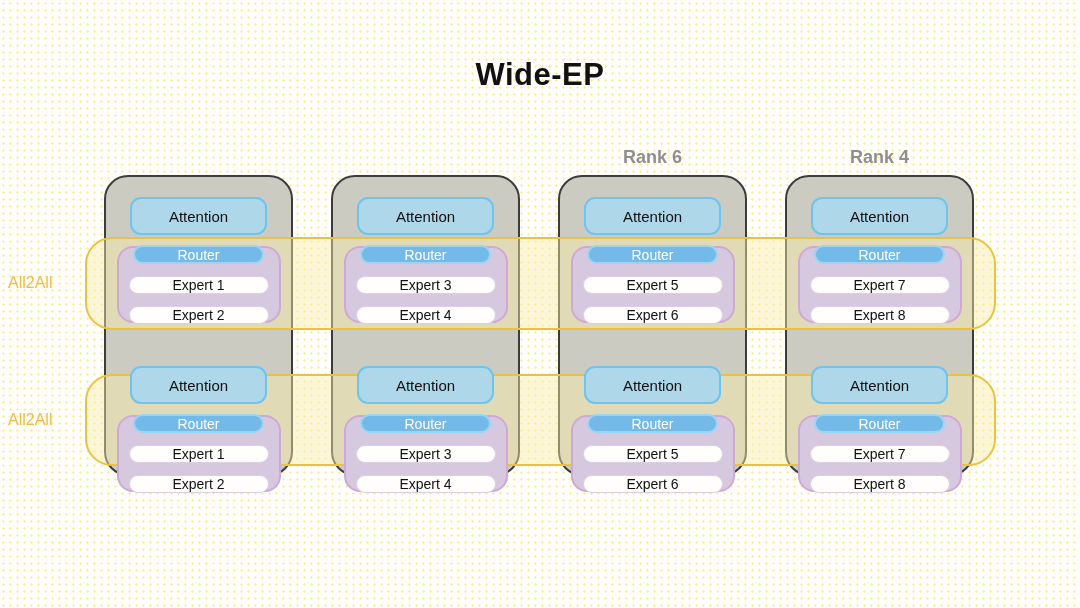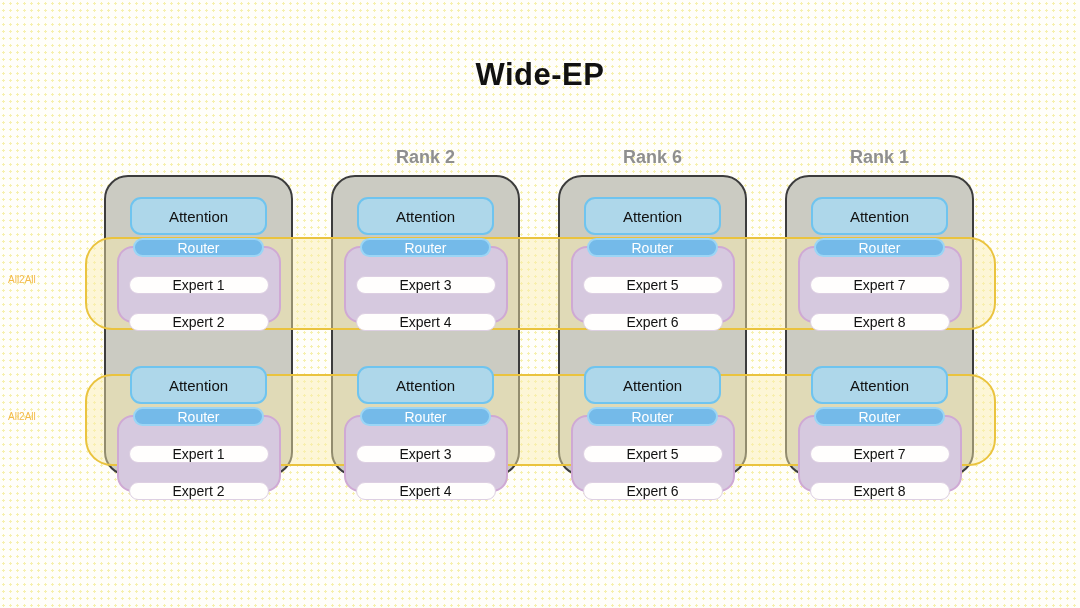--- a/index.html
+++ b/index.html
@@ -77,21 +77,21 @@
     margin: 11px auto 0 auto;
     width: 164px;
     height: 77px;
     background: #d6c9df;
     border: 2px solid #cfa9d4;
     border-radius: 16px;
     display: flex;
     flex-direction: column;
     align-items: center;
     justify-content: center;
-    gap: 11px;
+    gap: 4px;
     padding: 2px 0;
   }
   .router-pill {
     box-sizing: border-box;
     width: 131px;
     height: 19px;
     background: #74bae9;
     border: 2px solid #9bd5f5;
     border-radius: 999px;
     display: flex;
@@ -123,37 +123,36 @@
     border: 2px solid #eac33e;
     border-radius: 27px;
   }
   .band-1 { top: 237px; height: 93px; }
   .band-2 { top: 374px; height: 92px; }
   .all2all-label {
     position: absolute;
     left: 8px;
     width: 74px;
     text-align: left;
-    font-size: 10px;
+    font-size: 16px;
     color: #f3ba49;
     z-index: 2;
   }
   .all2all-1 { top: 274px; }
   .all2all-2 { top: 411px; }
 </style>
 </head>
 <body>
 
 <div class="canvas">
 
   <div class="title">Wide-EP</div>
 
-  <div class="rank-label rank-2">Rank 2</div>
   <div class="rank-label rank-3">Rank 6</div>
-  <div class="rank-label rank-4">Rank 1</div>
+  <div class="rank-label rank-4">Rank 4</div>
 
   <div class="rank-box rank-1">
     <div class="attention layer-top">Attention</div>
     <div class="moe-group">
       <div class="router-pill">Router</div>
       <div class="expert-pill">Expert 1</div>
       <div class="expert-pill">Expert 2</div>
     </div>
     <div class="attention layer-bottom">Attention</div>
     <div class="moe-group">

